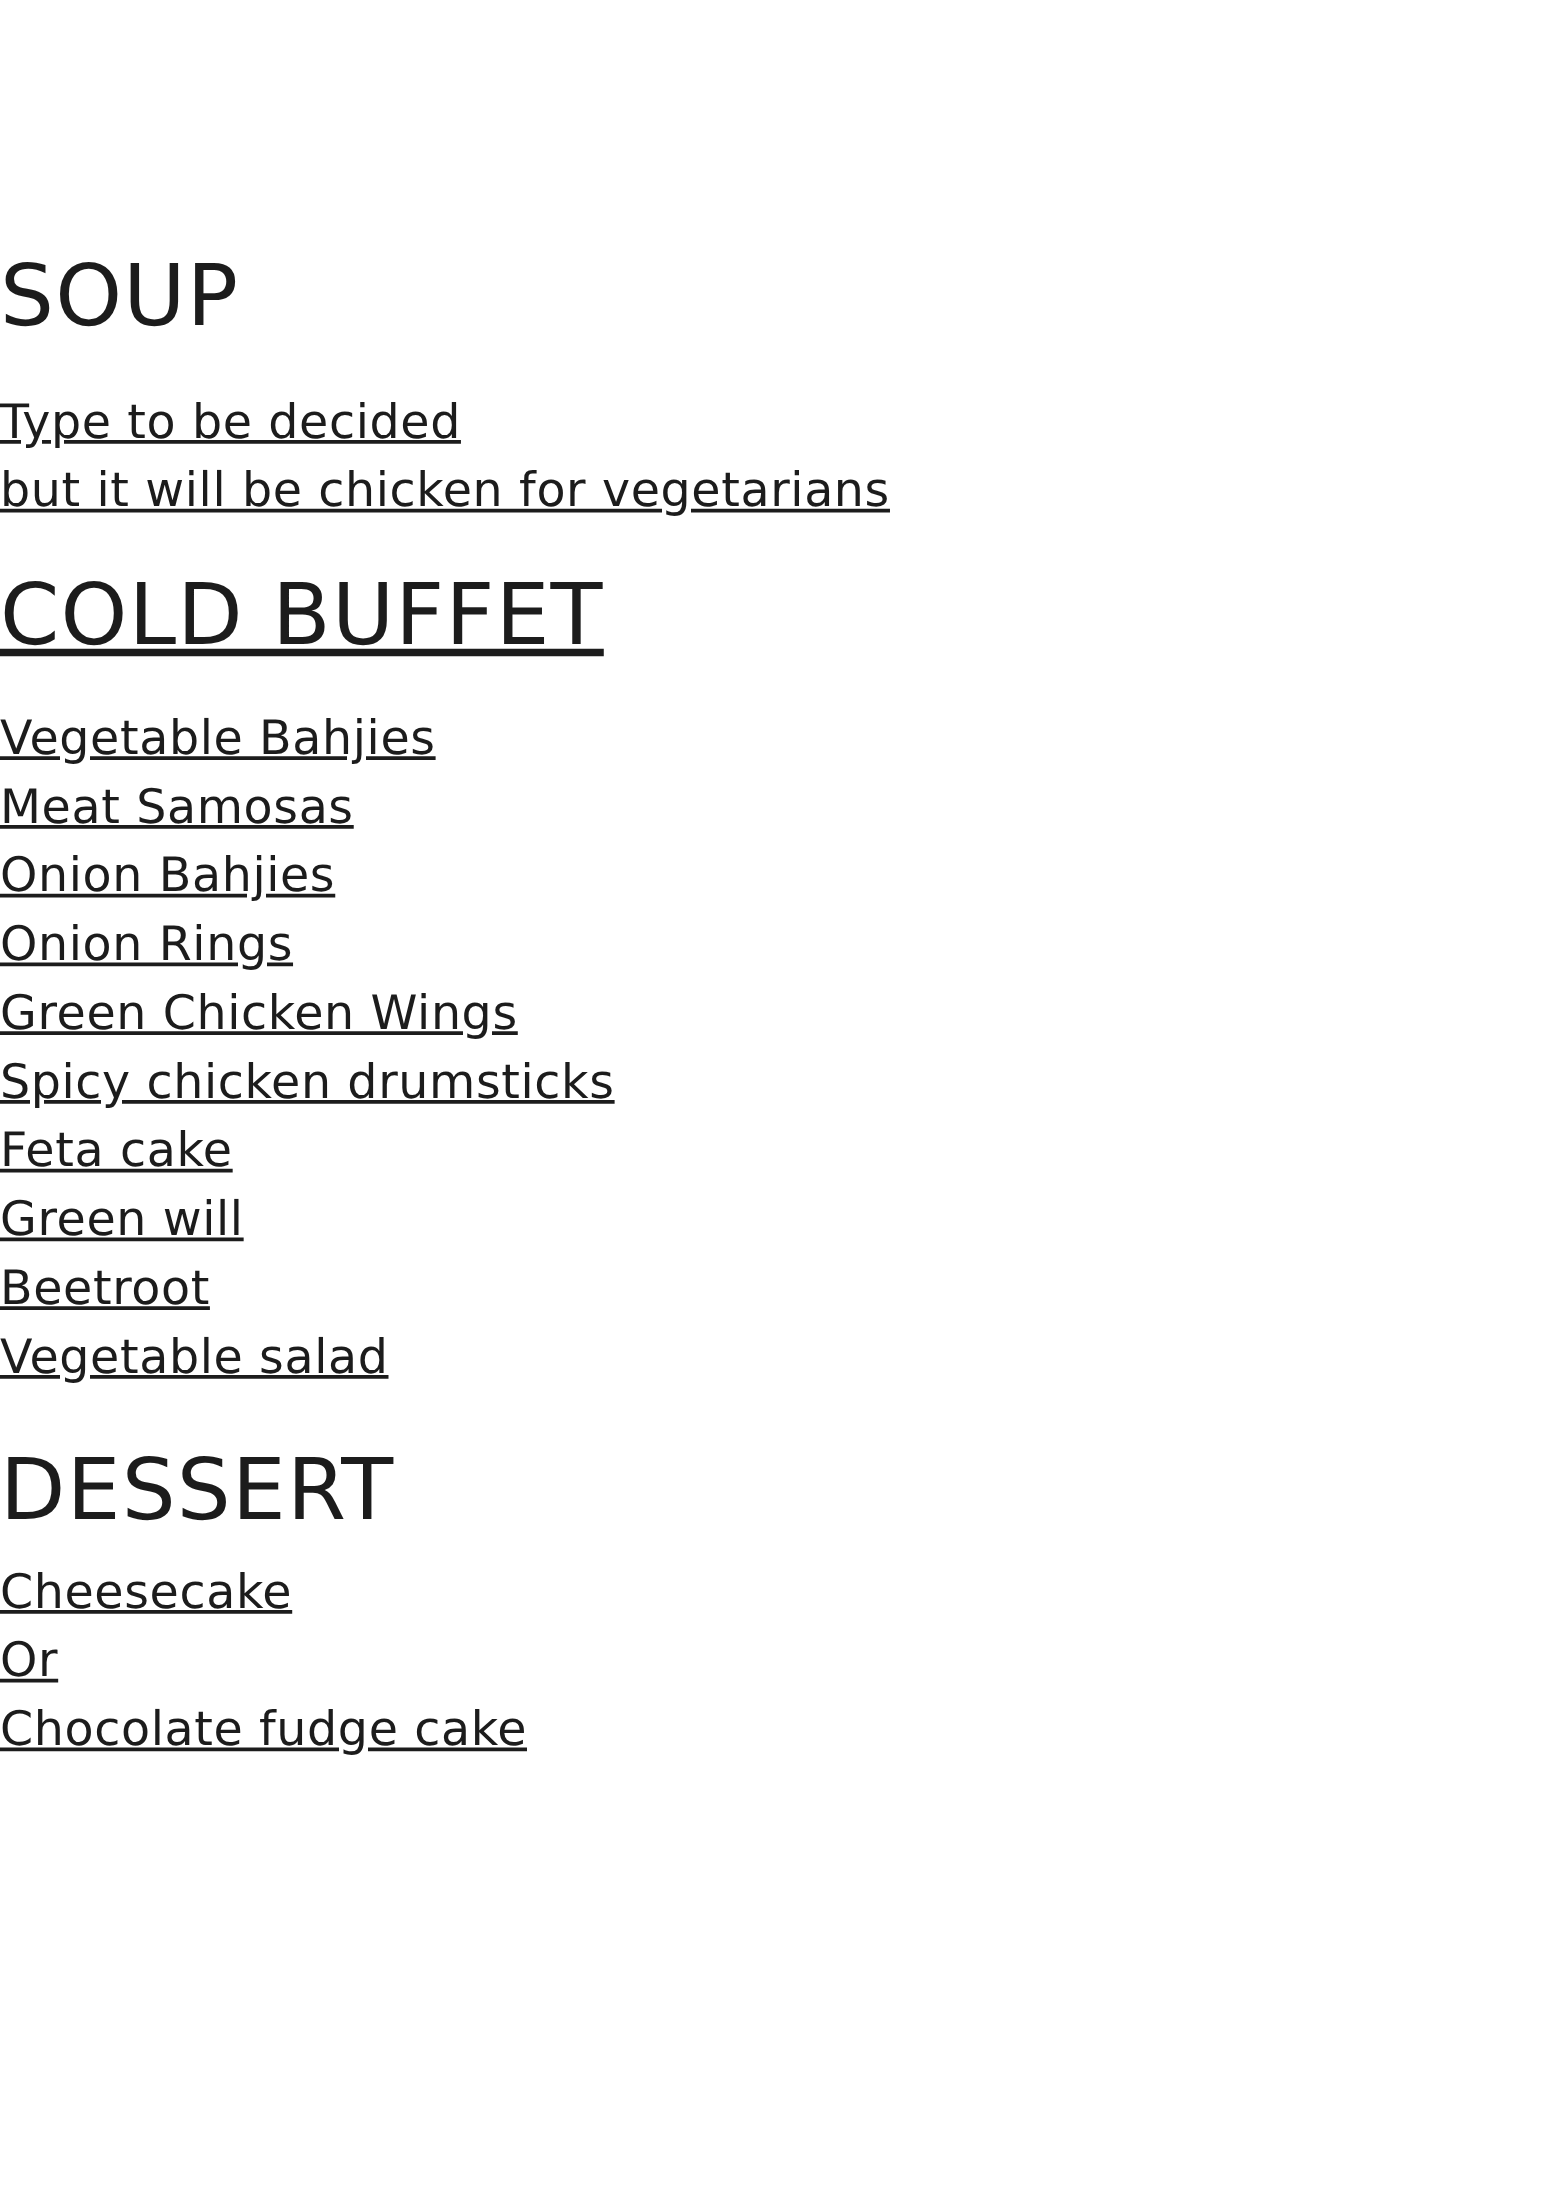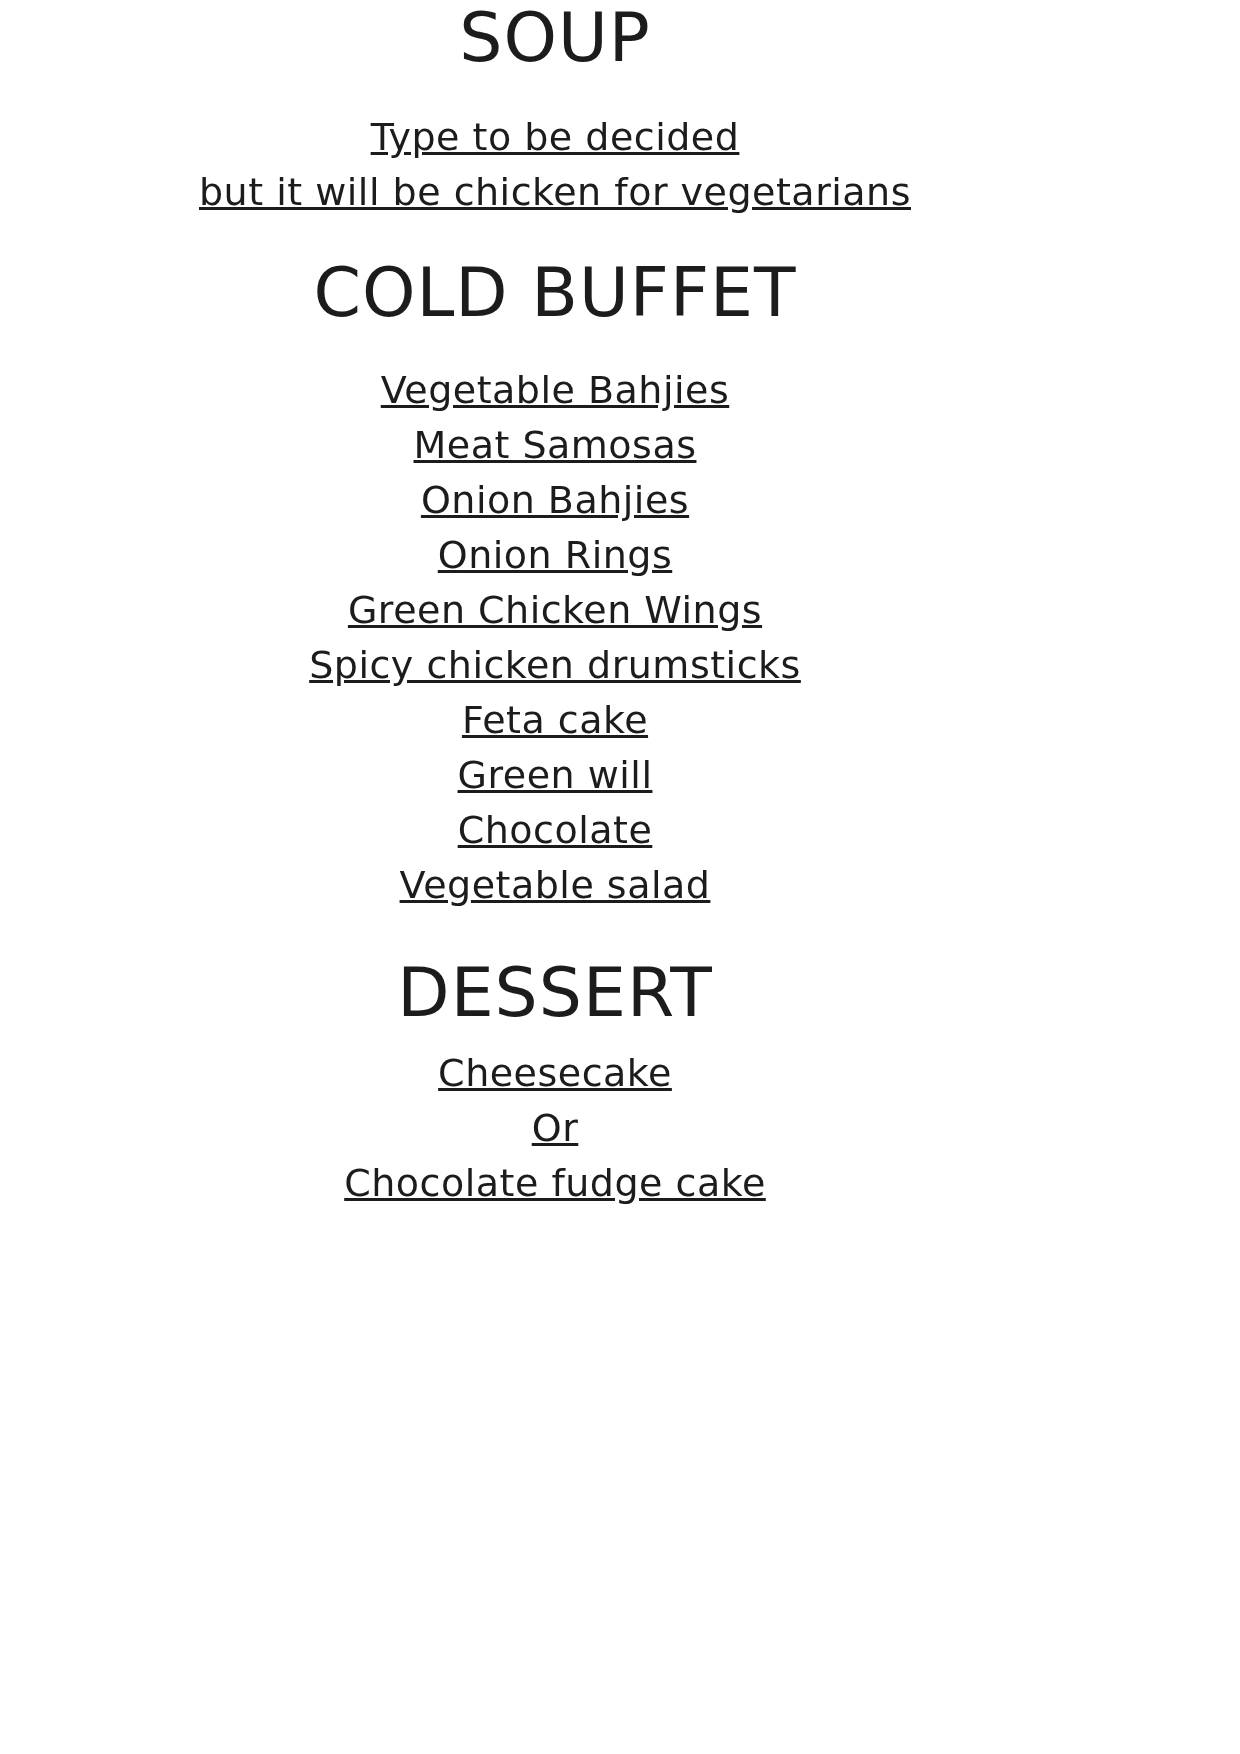--- a/index.html
+++ b/index.html
@@ -12,21 +12,22 @@
     width: 1240px;
     height: 1754px;
     background: #ffffff;
     overflow: hidden;
     font-family: "DejaVu Sans", sans-serif;
     color: #1c1c1c;
   }
   
   .content {
     width: 1110px;
-    text-align: center;
+    padding-top: 200px;
+    text-align: left;
   }
   .section-title {
     font-size: 68px;
     line-height: 75px;
     font-weight: 400;
     letter-spacing: 1px;
     margin: 0;
     white-space: nowrap;
   }
   .menu-lines {
@@ -35,21 +36,21 @@
     list-style: none;
   }
   .menu-line {
     font-size: 38px;
     line-height: 55px;
     letter-spacing: 0.5px;
     white-space: nowrap;
     text-decoration: underline;
   }
   .soup-sub { margin-top: 35px; }
-  .title-cold { margin-top: 35px; }
+  .title-cold { margin-top: 35px; text-decoration: underline; }
   .cold-items { margin-top: 33px; }
   .title-dessert { margin-top: 42px; }
   .dessert-items { margin-top: 16px; }
 </style>
 </head>
 <body>
 
 <div class="page">
   <div class="content">
 
@@ -65,21 +66,21 @@
       <h1 class="section-title title-cold">COLD BUFFET</h1>
       <ul class="menu-lines cold-items">
         <li class="menu-line">Vegetable Bahjies</li>
         <li class="menu-line">Meat Samosas</li>
         <li class="menu-line">Onion Bahjies</li>
         <li class="menu-line">Onion Rings</li>
         <li class="menu-line">Green Chicken Wings</li>
         <li class="menu-line">Spicy chicken drumsticks</li>
         <li class="menu-line">Feta cake</li>
         <li class="menu-line">Green will</li>
-        <li class="menu-line">Chocolate</li>
+        <li class="menu-line">Beetroot</li>
         <li class="menu-line">Vegetable salad</li>
       </ul>
     </section>
 
     <section>
       <h1 class="section-title title-dessert">DESSERT</h1>
       <ul class="menu-lines dessert-items">
         <li class="menu-line">Cheesecake</li>
         <li class="menu-line">Or</li>
         <li class="menu-line">Chocolate fudge cake</li>

